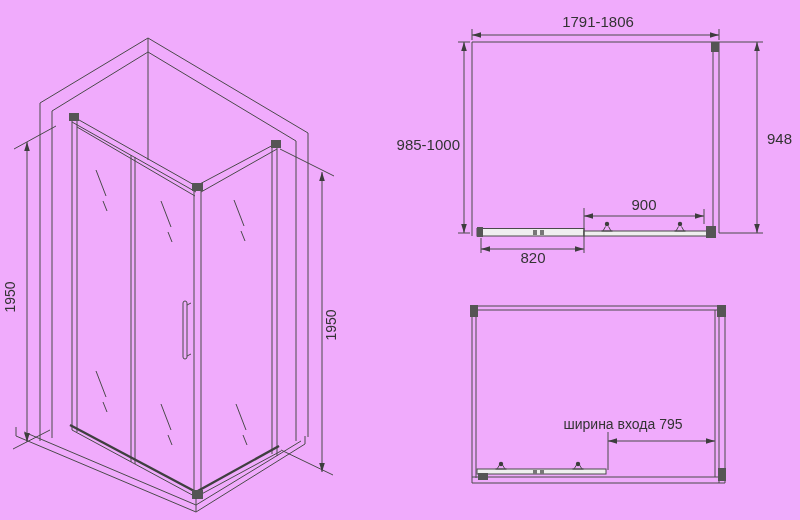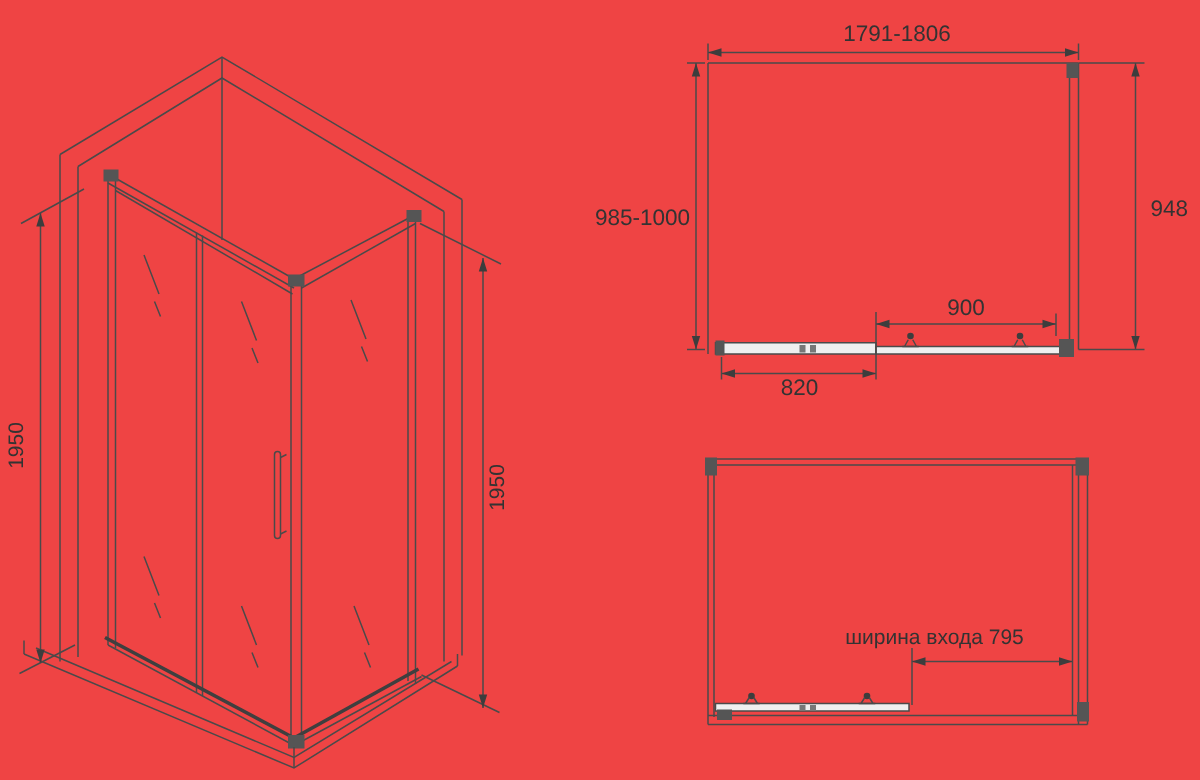--- a/index.html
+++ b/index.html
@@ -1,16 +1,16 @@
 <!DOCTYPE html>
 <html><head>
 <meta charset="utf-8">
 <style>
   html,body{margin:0;padding:0;background:#ffffff;}
-  .canvas{position:relative;width:800px;height:520px;background:#ef4444;overflow:hidden;}
+  .canvas{position:relative;width:800px;height:520px;background:#f0abfc;overflow:hidden;}
   svg{display:block;}
   .ln{stroke:#4a4a4a;stroke-width:1;fill:none;}
   .ln2{stroke:#3f3f3f;stroke-width:2.4;fill:none;}
   .dimln{stroke:#4a4a4a;stroke-width:1;fill:none;}
   .cap{fill:#555;stroke:none;}
   .cap2{fill:#777;stroke:none;}
   .arrow{fill:#3d3d3d;stroke:none;}
   .bar{fill:#efefef;stroke:#4a4a4a;stroke-width:1;}
   text{font-family:"Liberation Sans",sans-serif;fill:#333;}
   .dim{font-size:15px;}

